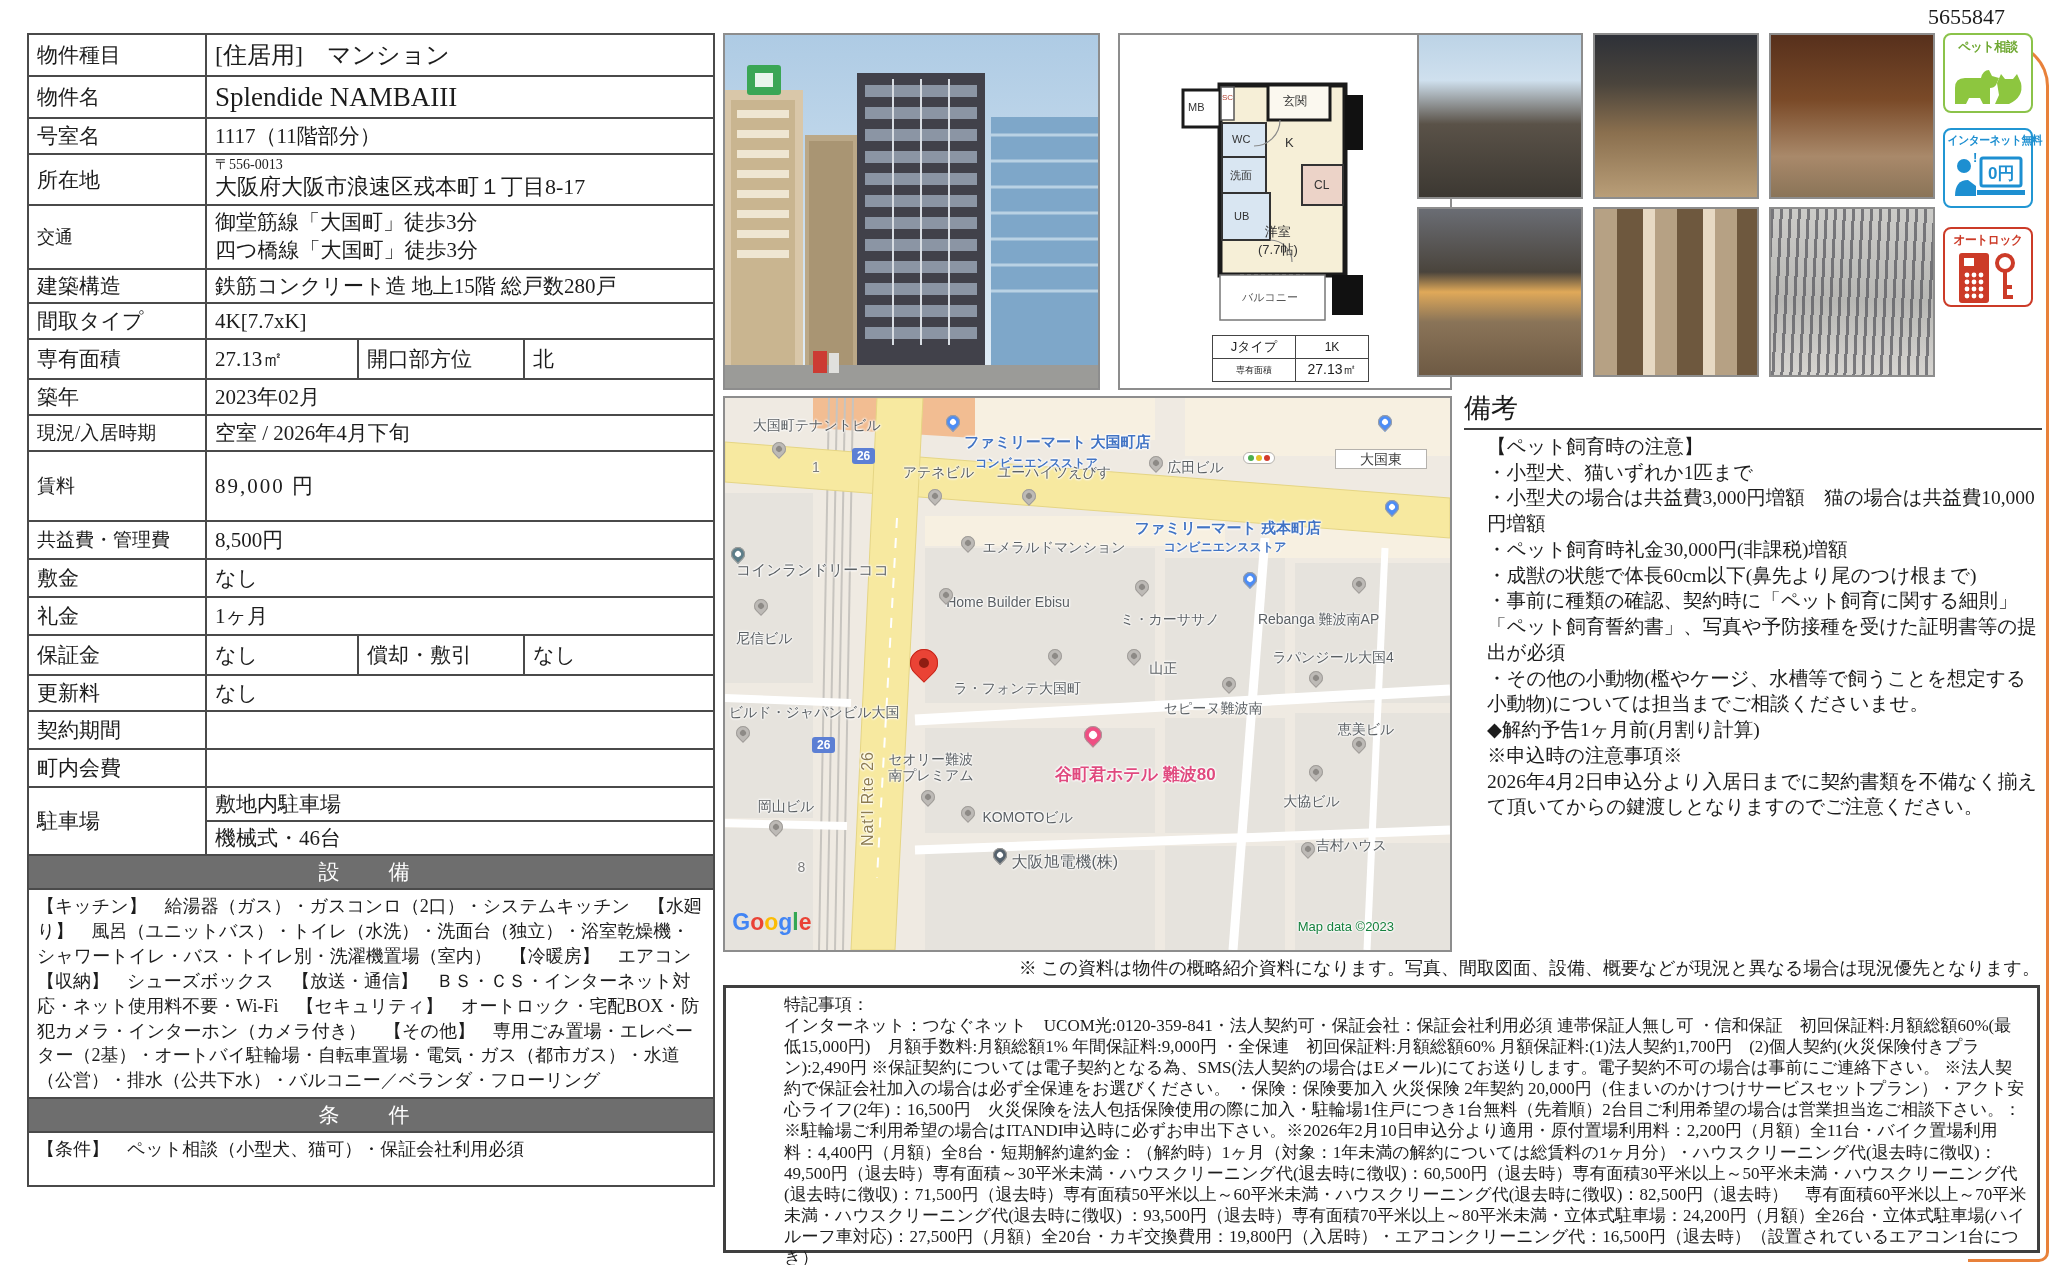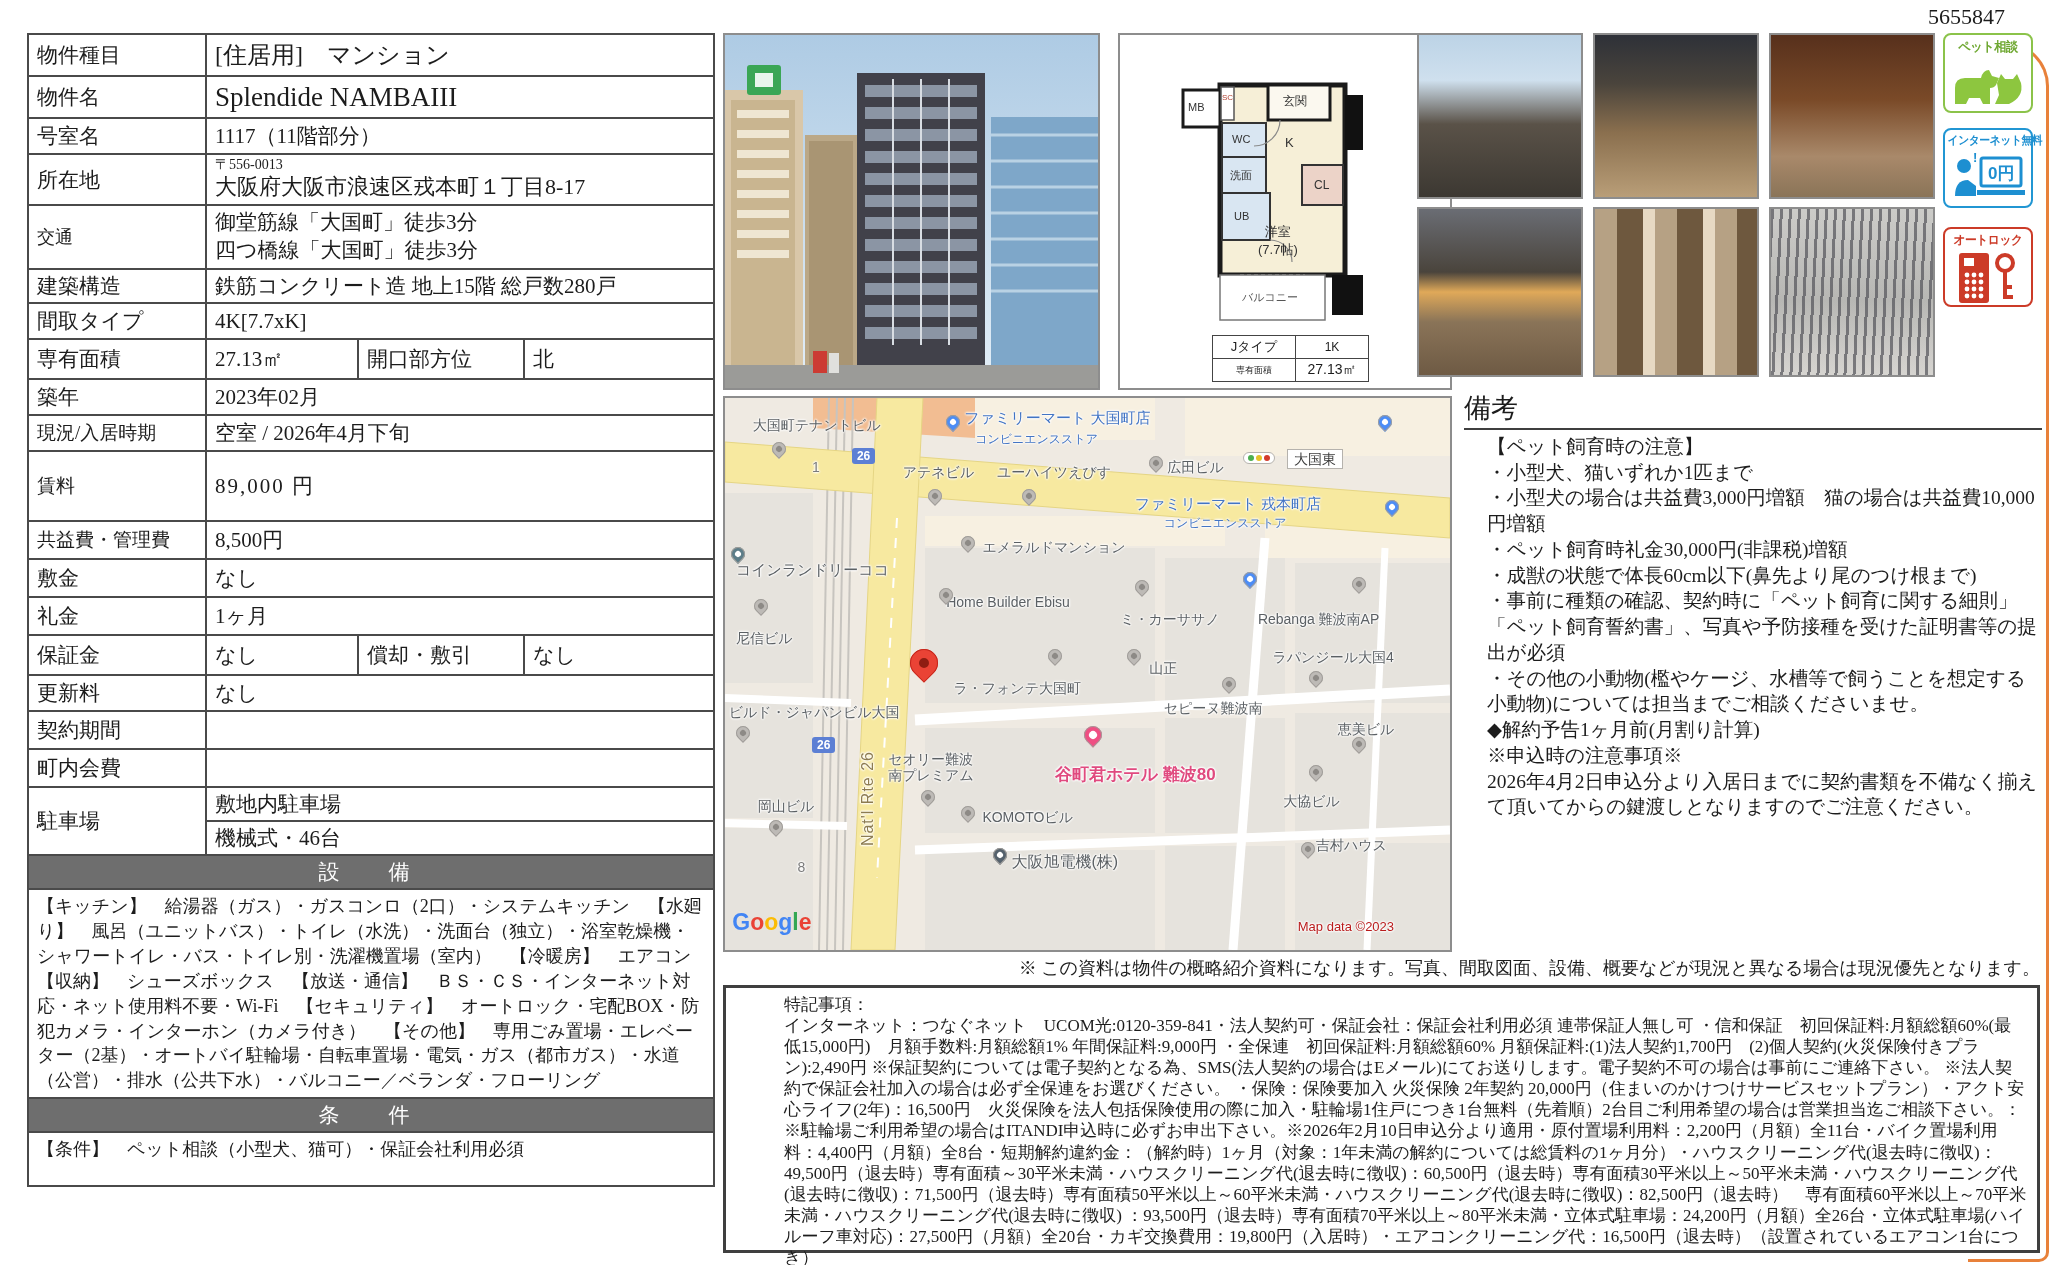--- a/index.html
+++ b/index.html
@@ -39,26 +39,26 @@
   #remarks-text{font-size:19.5px;line-height:1.32;margin-left:23px;}
   #disclaimer{font-size:18px;text-align:right;}
   #notes-box{border:3px solid #3f3f3f;box-sizing:border-box;}
   #notes-text{font-size:17px;line-height:1.24;padding:6px 10px;}
 
   
   #map{overflow:hidden;}
   .ml{position:absolute;font:14px "Liberation Sans",sans-serif;color:#5b6064;
       text-shadow:0 1px 2px #fff,0 -1px 2px #fff,1px 0 2px #fff,-1px 0 2px #fff;
       white-space:pre-line;line-height:1.15;}
-  .ml.blue{color:#4274c4;font-weight:normal;}
+  .ml.blue{color:#4274c4;font-weight:bold;margin-top:24px;}
   .ml.pink{color:#e04a7f;font-weight:bold;}
-  .ml.box{background:#fff;border:1px solid #b5b2ad;padding:1px 6px;color:#3c3c3c;text-shadow:none;}
+  .ml.box{background:#fff;border:1px solid #b5b2ad;padding:1px 24px;color:#3c3c3c;text-shadow:none;margin-left:48px;}
   .ml.num{color:#7b7b7b;}
   .ml.road{color:#8d7c50;letter-spacing:1px;}
-  .ml.attr{color:#b91c1c;font-size:13px;}
+  .ml.attr{color:#15803d;font-size:13px;}
   .vert{writing-mode:vertical-rl;transform:rotate(180deg);font-size:16px;}
   .pin{position:absolute;width:14px;height:14px;border-radius:50% 50% 50% 0;
        transform:rotate(-45deg);background:#bdbab6;box-shadow:inset 0 0 0 1px #a09d99;}
   .pin::after{content:"";position:absolute;left:4px;top:4px;width:6px;height:6px;
        border-radius:50%;background:#8d8a86;}
   .pin.conv{background:#4d8df5;}.pin.conv::after{background:#fff;}
   .pin.shop{background:#4d8df5;}.pin.shop::after{background:#fff;}
   .pin.hotel{background:#ef4f83;width:18px;height:18px;}.pin.hotel::after{background:#fff;left:5px;top:5px;width:8px;height:8px;}
   .pin.laundry{background:#5c7d88;}.pin.laundry::after{background:#fff;}
   .pin.dark{background:#54616c;}.pin.dark::after{background:#fff;}

